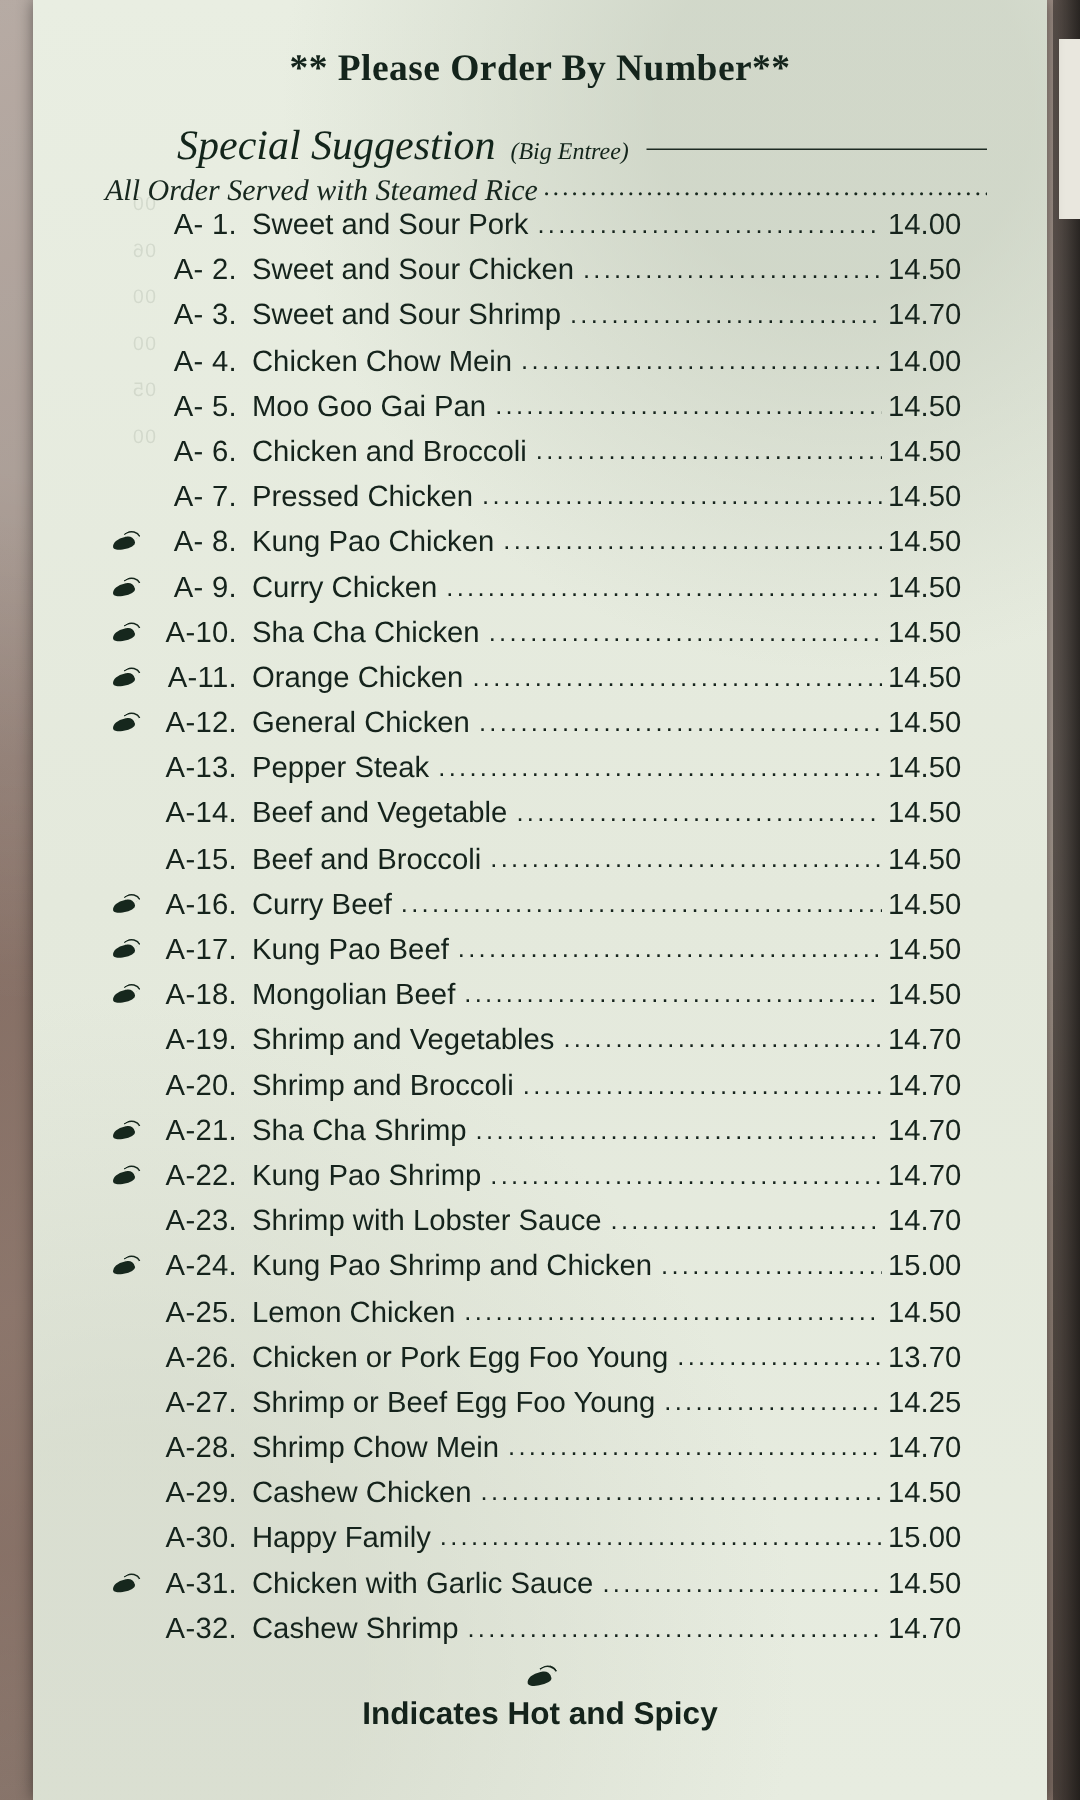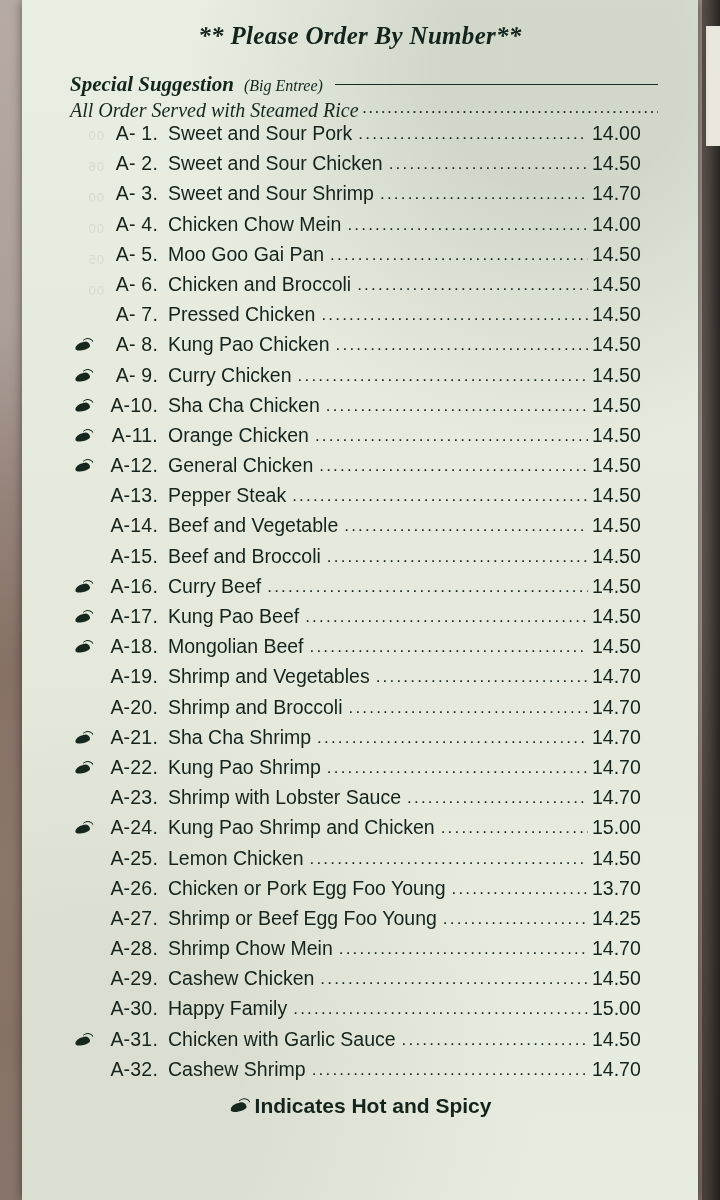--- a/index.html
+++ b/index.html
@@ -69,41 +69,41 @@
     letter-spacing: 1px;
     transform: scaleX(-1);
     pointer-events: none;
     white-space: pre;
   }
 
   .page-title {
     text-align: center;
     font-family: "Liberation Serif", serif;
     font-weight: bold;
-    font-style: italic;
     font-size: 25px;
     color: #14241c;
     margin: 0;
-    padding-top: 22px;
+    padding-top: 32px;
     letter-spacing: 0.3px;
   }
 
   .section-head {
     position: relative;
     margin: 22px 40px 0 48px;
     display: flex;
     align-items: baseline;
   }
   .section-title {
     font-family: "Liberation Serif", serif;
     font-style: italic;
-    font-weight: bold;
-    font-size: 21px;
+    font-weight: normal;
+    font-size: 28px;
     color: #13251b;
     white-space: nowrap;
+    margin-left: 48px;
   }
   .section-sub {
     font-family: "Liberation Serif", serif;
     font-style: italic;
     font-size: 16px;
     color: #13251b;
     margin-left: 10px;
     white-space: nowrap;
   }
   .head-rule {
@@ -211,20 +211,21 @@
     margin-top: 6px;
     text-align: center;
     font-family: "Liberation Sans", sans-serif;
     font-weight: bold;
     font-size: 21px;
     color: #14231b;
     display: flex;
     align-items: center;
     justify-content: center;
     gap: 6px;
+    flex-direction: column;
   }
   .footer-note .chili {
     transform: translateY(1px) rotate(-18deg) scale(1.08);
   }
 </style>
 </head>
 <body>
 
 <div class="backdrop"></div>
 <div class="edge-strip">

